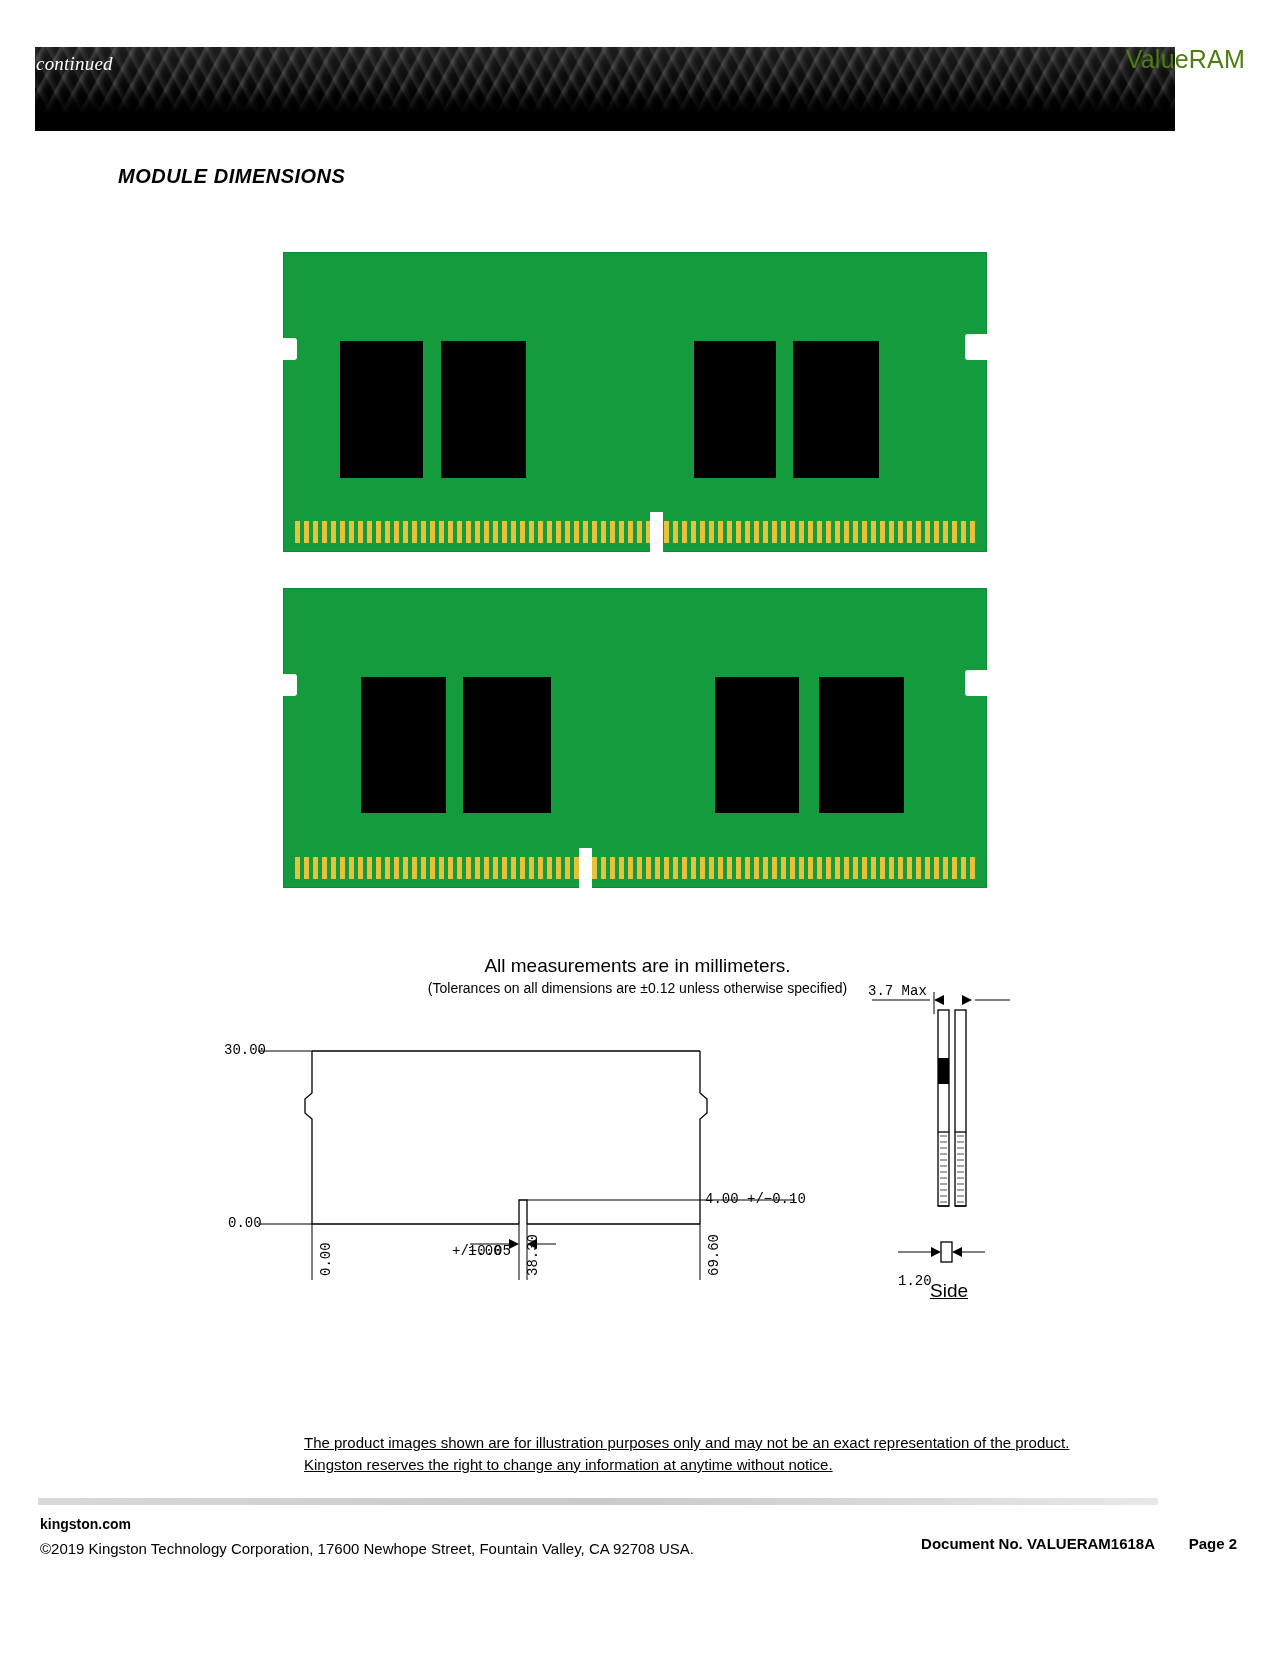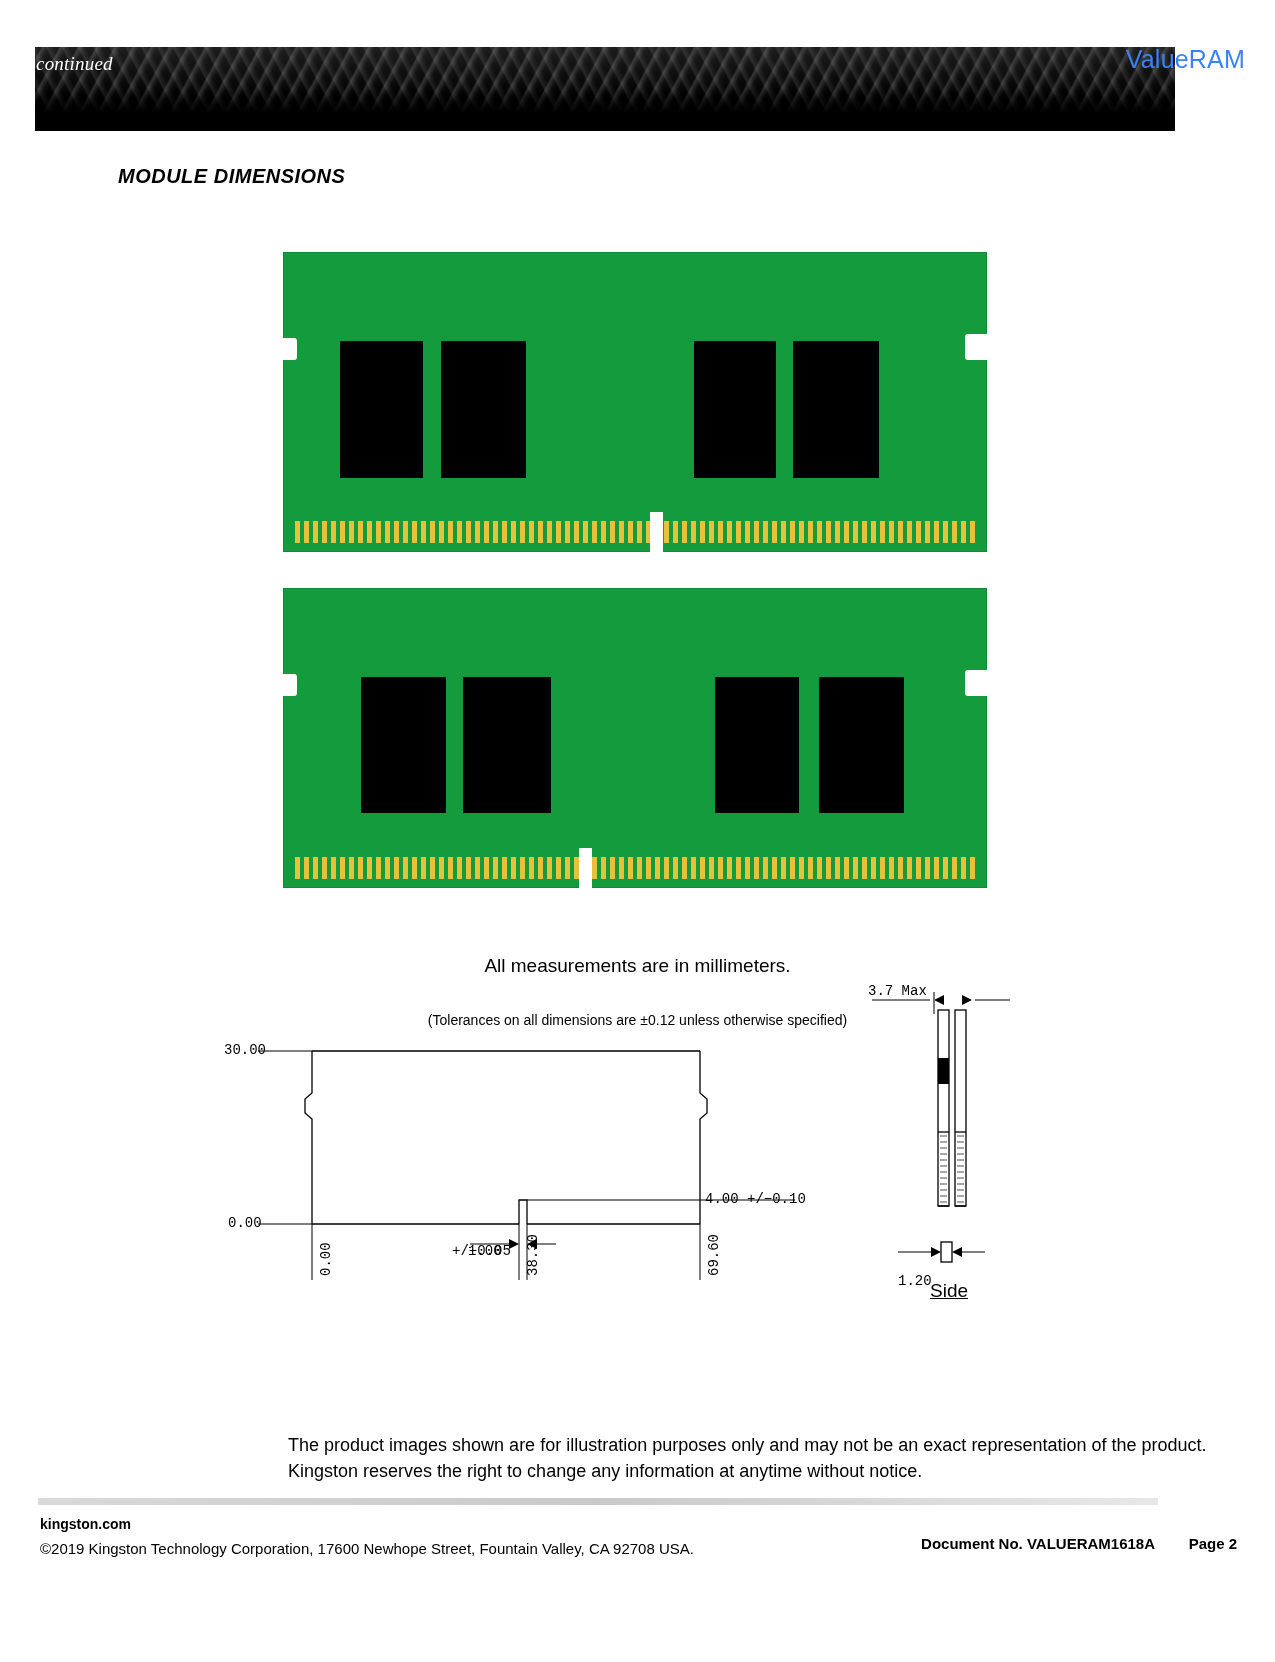--- a/index.html
+++ b/index.html
@@ -51,21 +51,21 @@
     color: #ffffff;
     font-family: "Liberation Serif", serif;
     font-style: italic;
     font-size: 19px;
     letter-spacing: .2px;
   }
   .header-brand {
     position: absolute;
     right: 30px;
     top: 45px;
-    color: #3b82f6;
+    color: #4d7c0f;
     font-size: 25px;
     letter-spacing: .2px;
   }
 
   
   .section-title {
     position: absolute;
     left: 118px;
     top: 165px;
     font-size: 20px;
@@ -141,21 +141,20 @@
     font-size: 19px;
   }
   #measure-note-main { top: 955px; }
   .measure-sub {
     position: absolute;
     left: 0;
     width: 100%;
     text-align: center;
     font-size: 14px;
     top: 980px;
-    margin-top: 32px;
   }
 
   
   #drawing { position: absolute; left: 0; top: 980px; width: 1275px; height: 380px; }
 
   .dim-label {
     position: absolute;
     font-family: "Liberation Mono", monospace;
     font-size: 14px;
     letter-spacing: 0px;
@@ -166,24 +165,25 @@
     transform: rotate(-90deg);
   }
   .side-caption {
     position: absolute;
     font-size: 19px;
   }
 
   
   .disclaimer {
     position: absolute;
-    left: 288px;
+    left: 304px;
     top: 1432px;
-    font-size: 18px;
+    font-size: 15px;
     line-height: 1.45;
+    text-decoration: underline;
   }
 
   
   .footer-rule {
     position: absolute;
     left: 38px;
     top: 1498px;
     width: 1120px;
     height: 7px;
     background: linear-gradient(90deg, #d9d9d9 0%, #c9c9c9 50%, #e8e8e8 100%);

